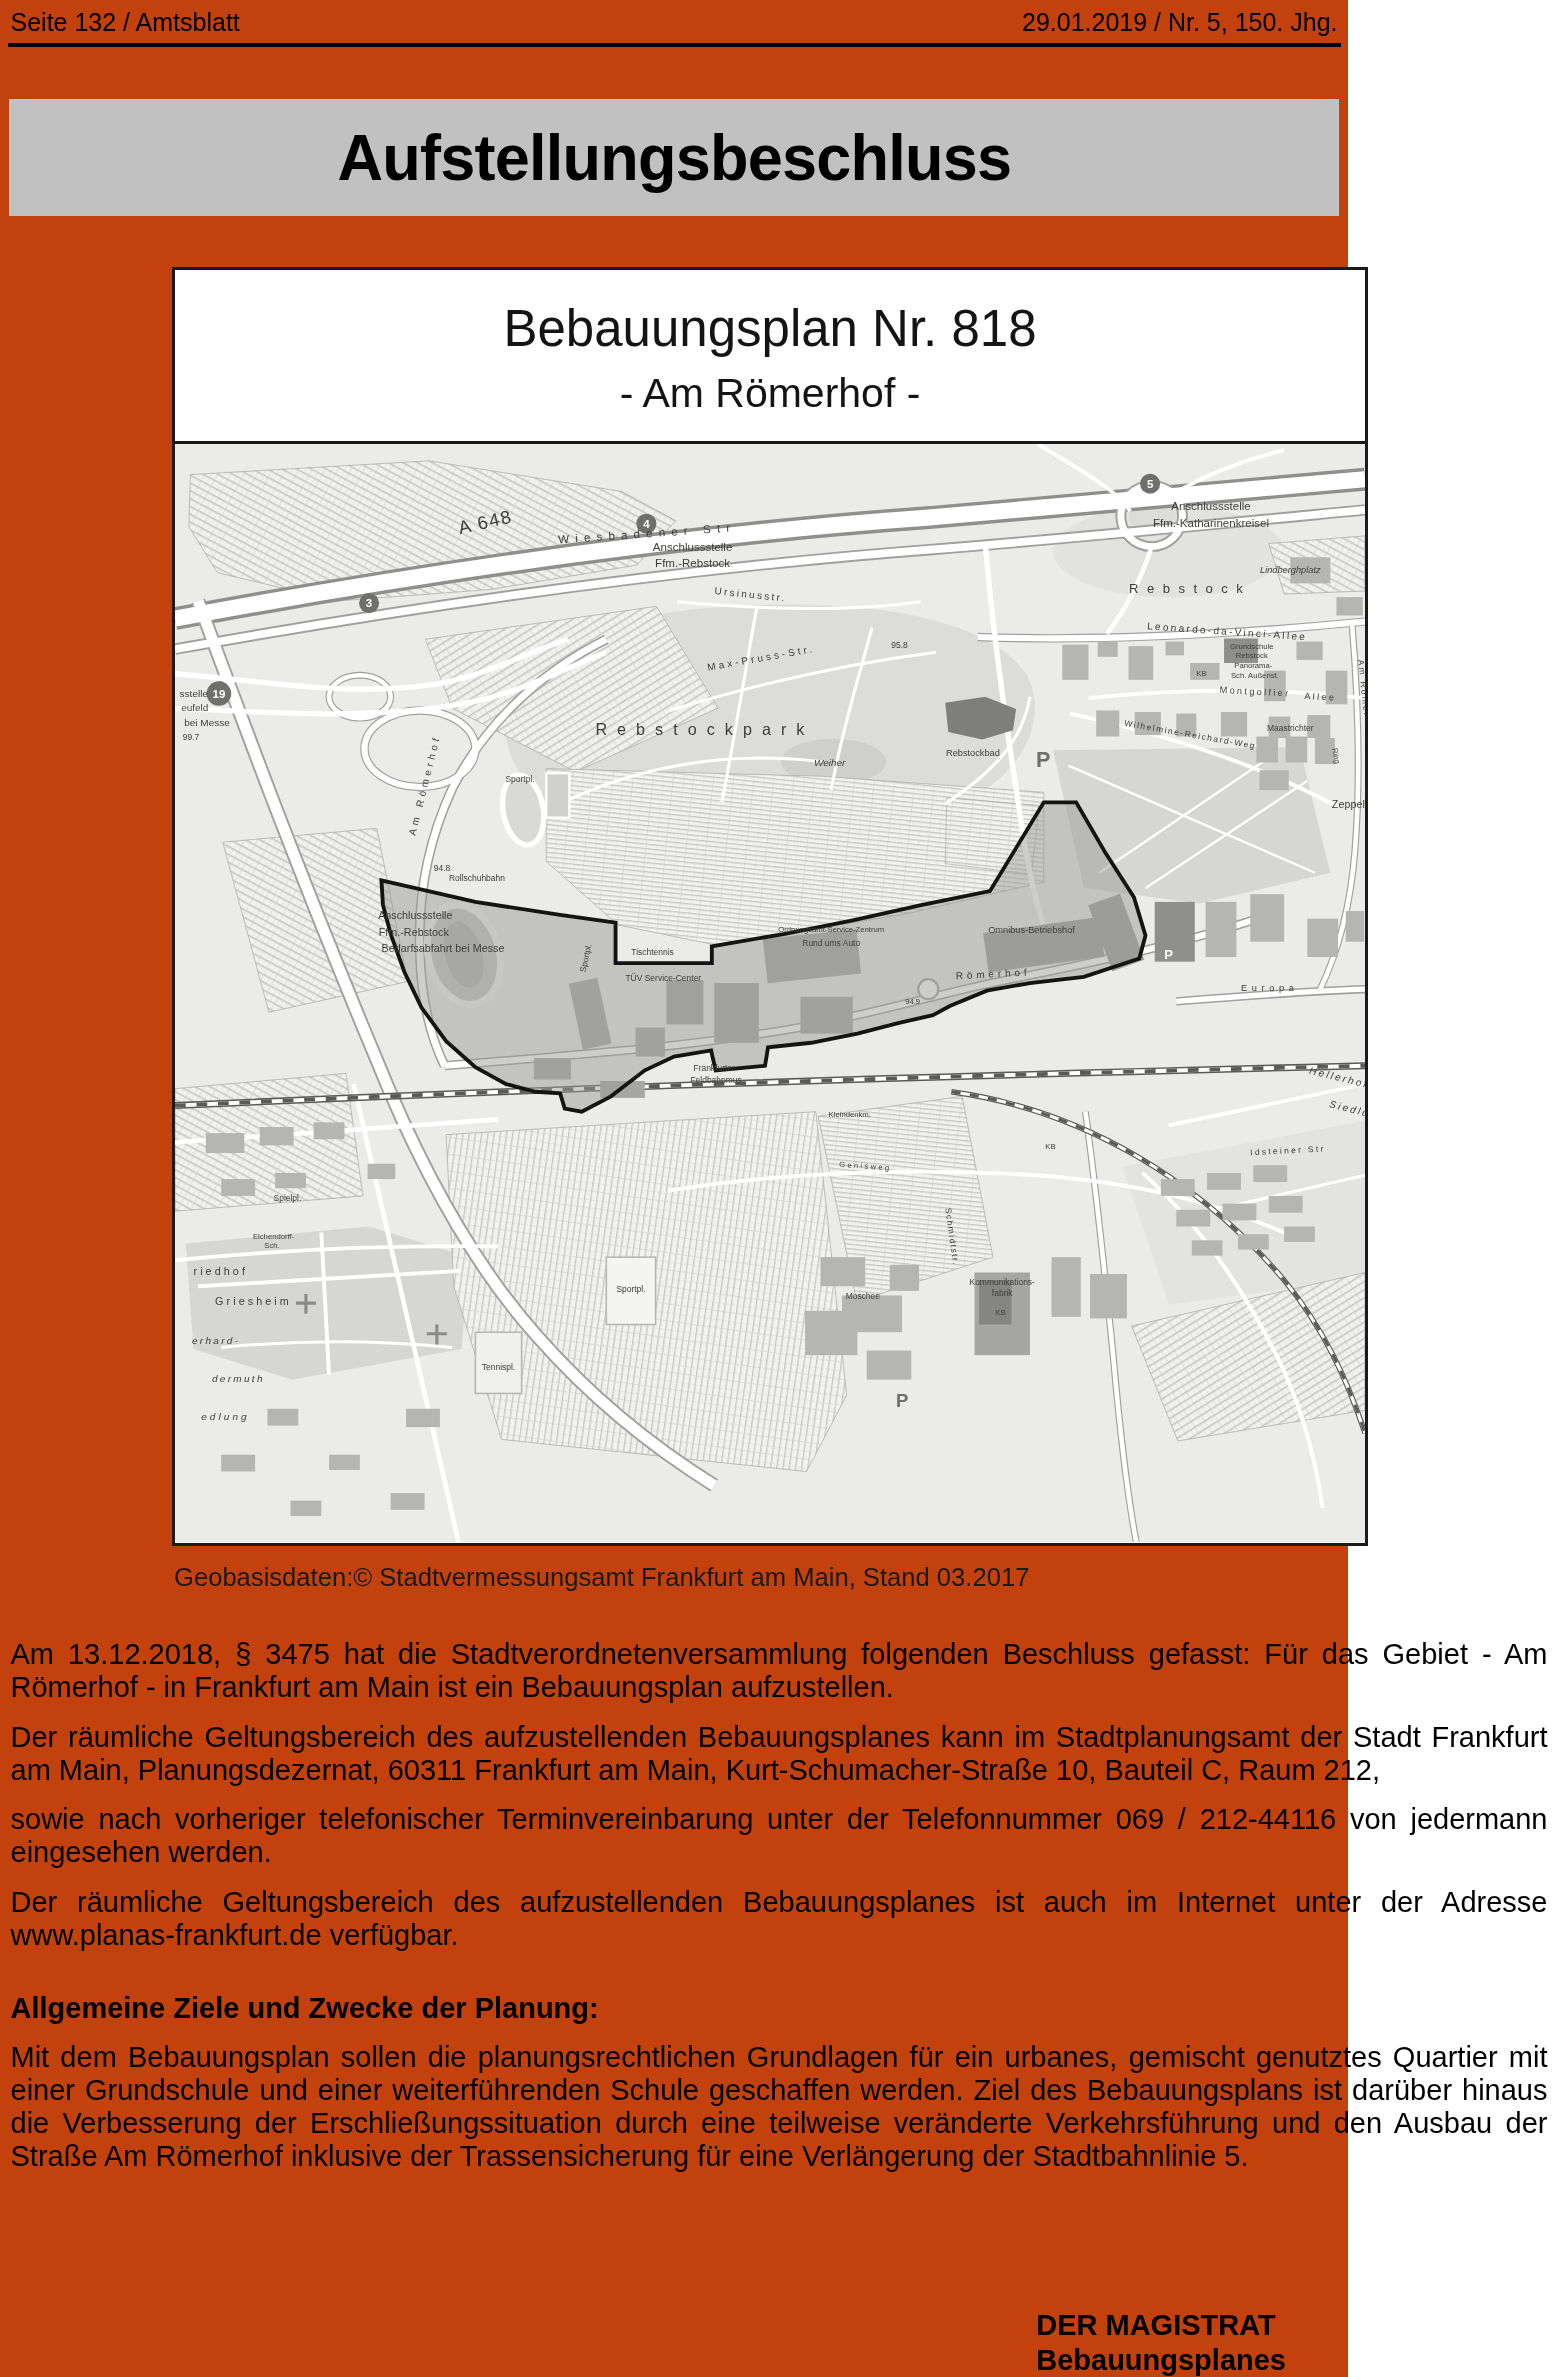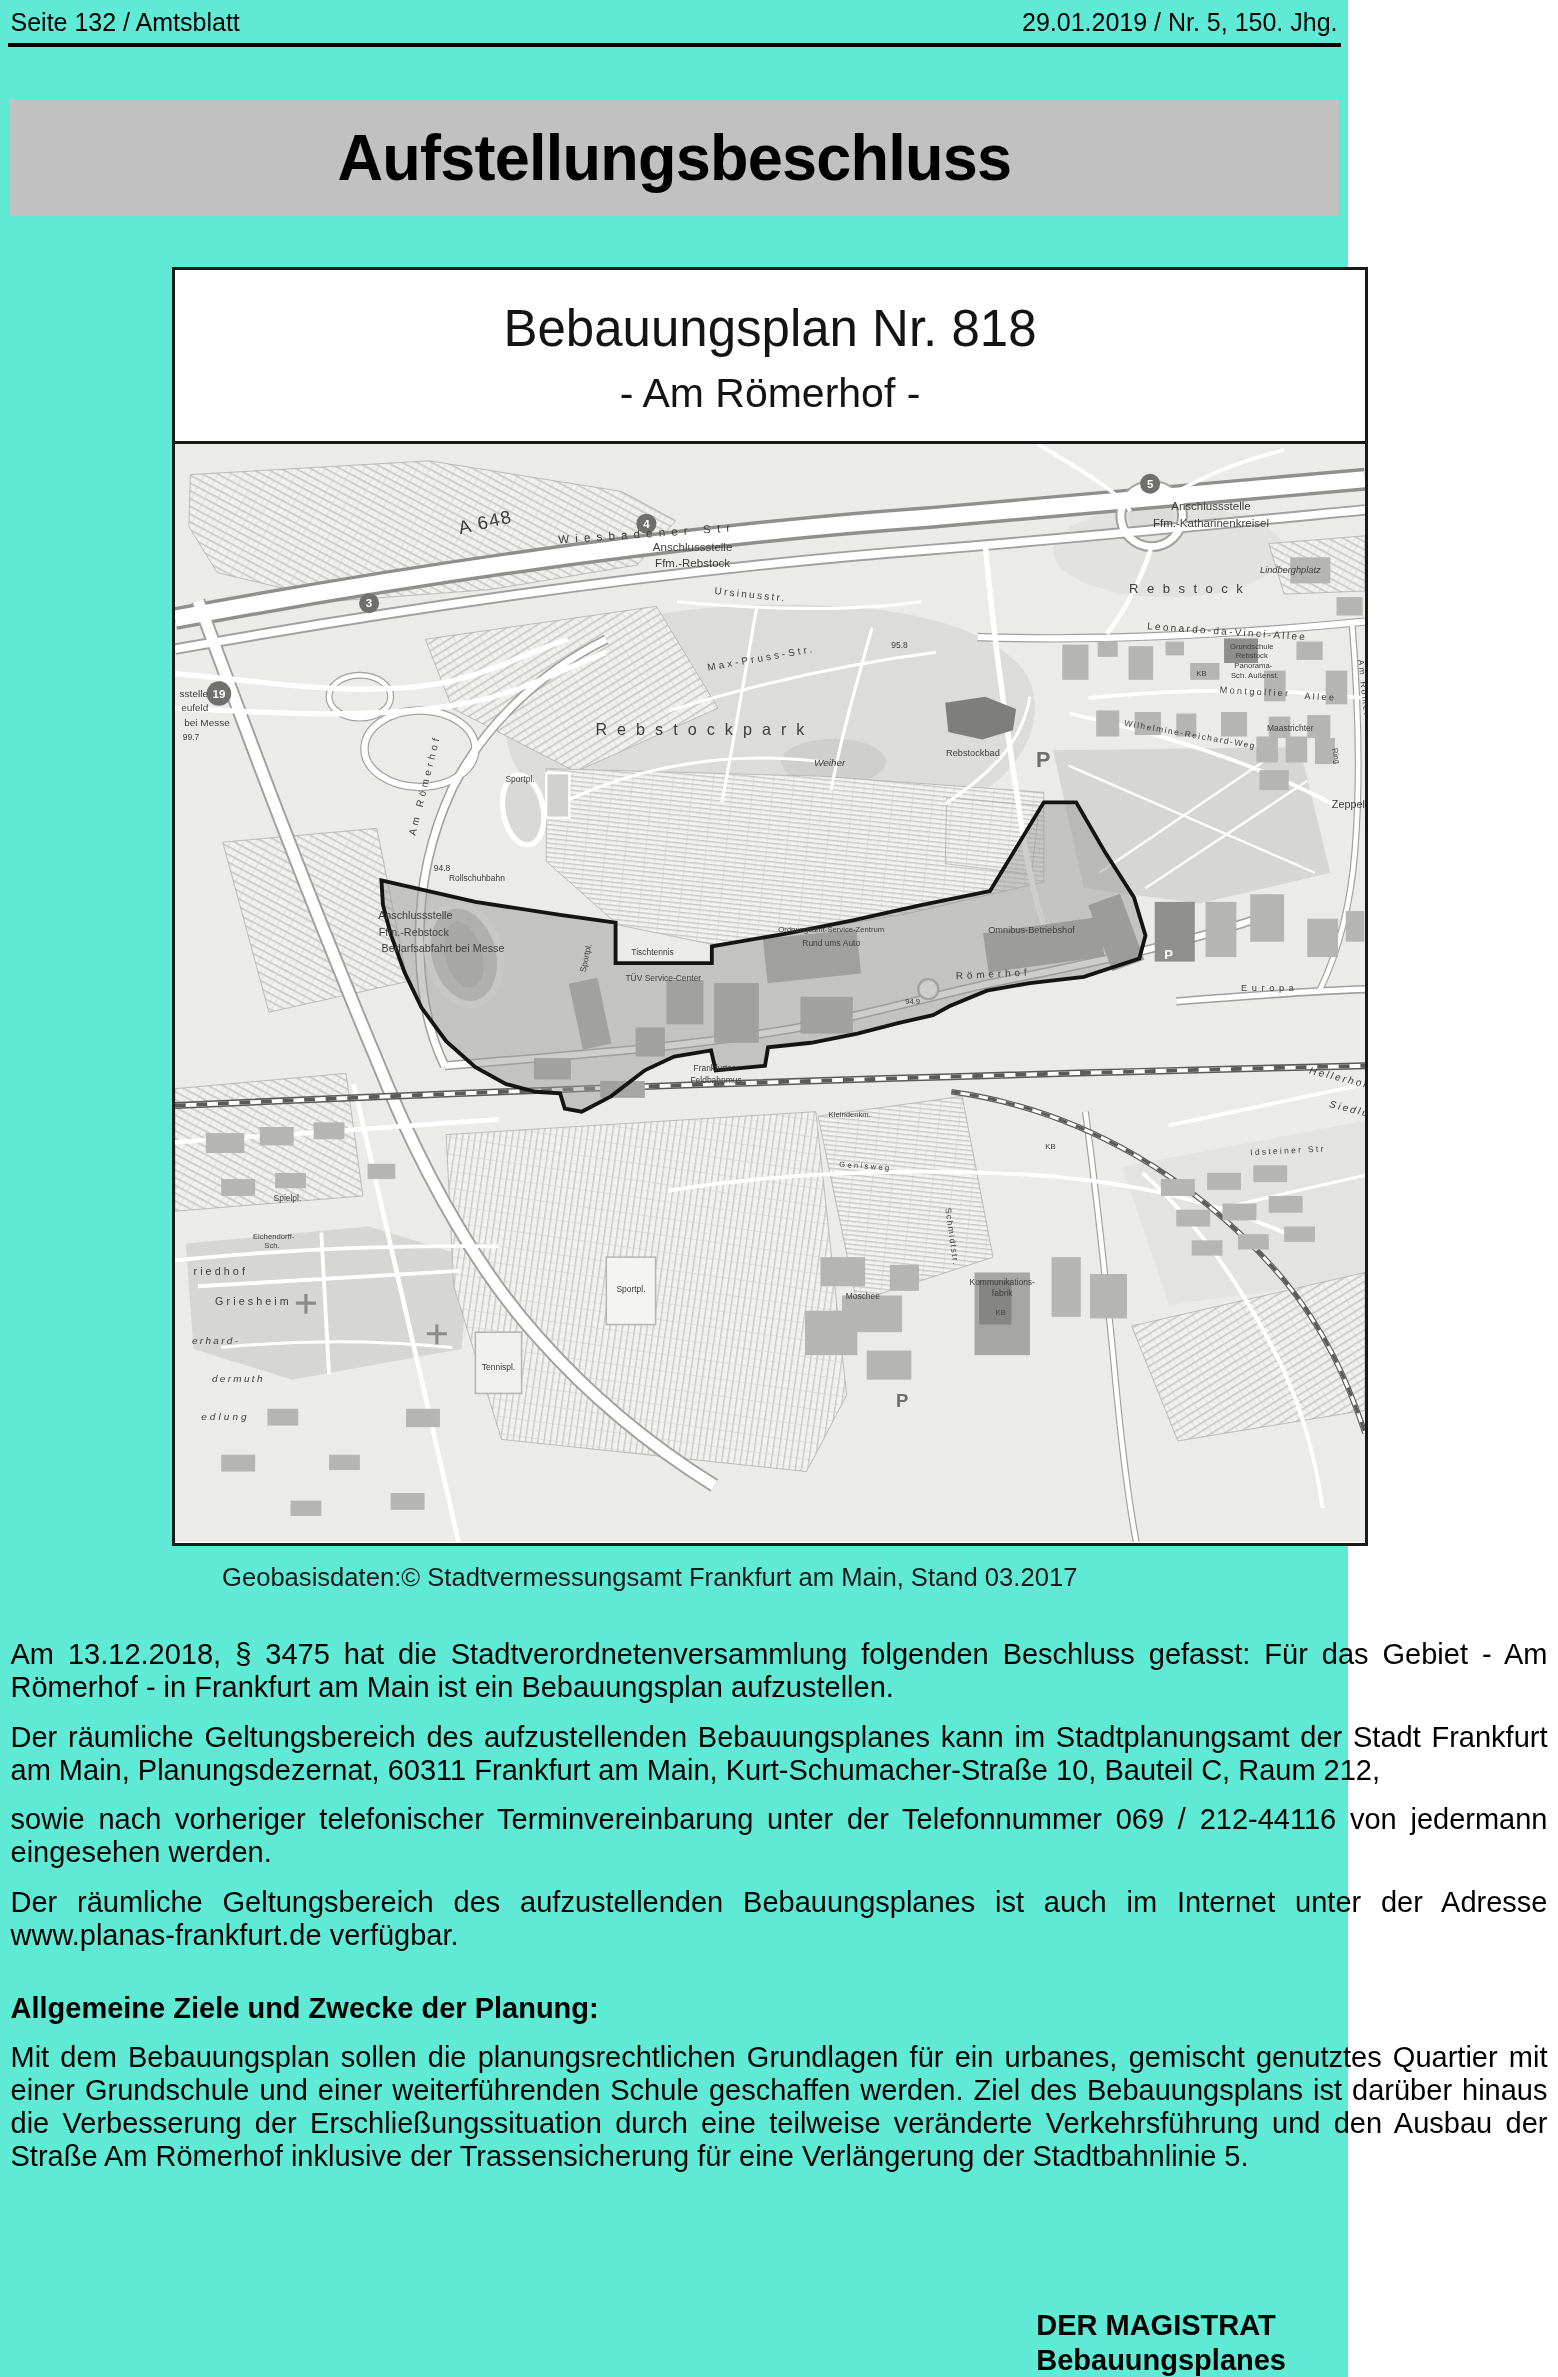--- a/index.html
+++ b/index.html
@@ -1,30 +1,30 @@
 <!DOCTYPE html>
 <html lang="de" style="font-size:12px"><head>
 <meta charset="utf-8">
 <style>
   html,body{margin:0;padding:0;background:#ffffff;}
-  .page{position:relative;width:1348px;height:2377px;background:#5eead4;
+  .page{position:relative;width:1348px;height:2377px;background:#c2410c;
         font-family:"Liberation Sans","DejaVu Sans",sans-serif;color:#000;}
   .hdr{position:absolute;top:7.5px;font-size:25px;letter-spacing:0;}
   .hdr-left{left:10.5px;}
   .hdr-right{right:10.5px;text-align:right;}
   .hdr-rule{position:absolute;left:7.5px;right:7.5px;top:43px;height:3.8px;background:#000;}
   .banner{position:absolute;left:9px;right:9px;top:99px;height:117px;background:#c1c1c1;
           display:flex;align-items:center;justify-content:center;}
   .banner span{font-size:65px;font-weight:bold;letter-spacing:-0.8px;transform:scaleX(0.97);white-space:nowrap;}
   .map-frame{position:absolute;left:172px;top:267px;width:1196px;height:1279px;
              border:3px solid #1b1b1b;box-sizing:border-box;background:#fff;overflow:hidden;}
   .map-title{height:171px;border-bottom:3px solid #1b1b1b;text-align:center;background:#fff;}
   .mt1{padding-top:29px;font-size:51px;color:#141414;}
   .mt2{margin-top:12px;font-size:41px;color:#141414;}
-  .caption{position:absolute;left:174px;top:1563px;font-size:25.6px;color:#1a1a1a;margin-left:48px;}
+  .caption{position:absolute;left:174px;top:1563px;font-size:25.6px;color:#1a1a1a;}
   #body-text{position:absolute;left:10.5px;top:1638px;width:1537px;font-size:29px;line-height:33px;color:#000;}
   #body-text p{margin:0 0 16.5px 0;}
   #body-text p.j{text-align:justify;}
   #body-text p.b{font-weight:bold;margin-top:40px;}
   .footer{position:absolute;right:62px;top:2308px;text-align:left;font-weight:bold;font-size:29px;line-height:35px;}
   svg text{font-family:"Liberation Sans","DejaVu Sans",sans-serif;}
 </style>
 </head>
 <body>
 

